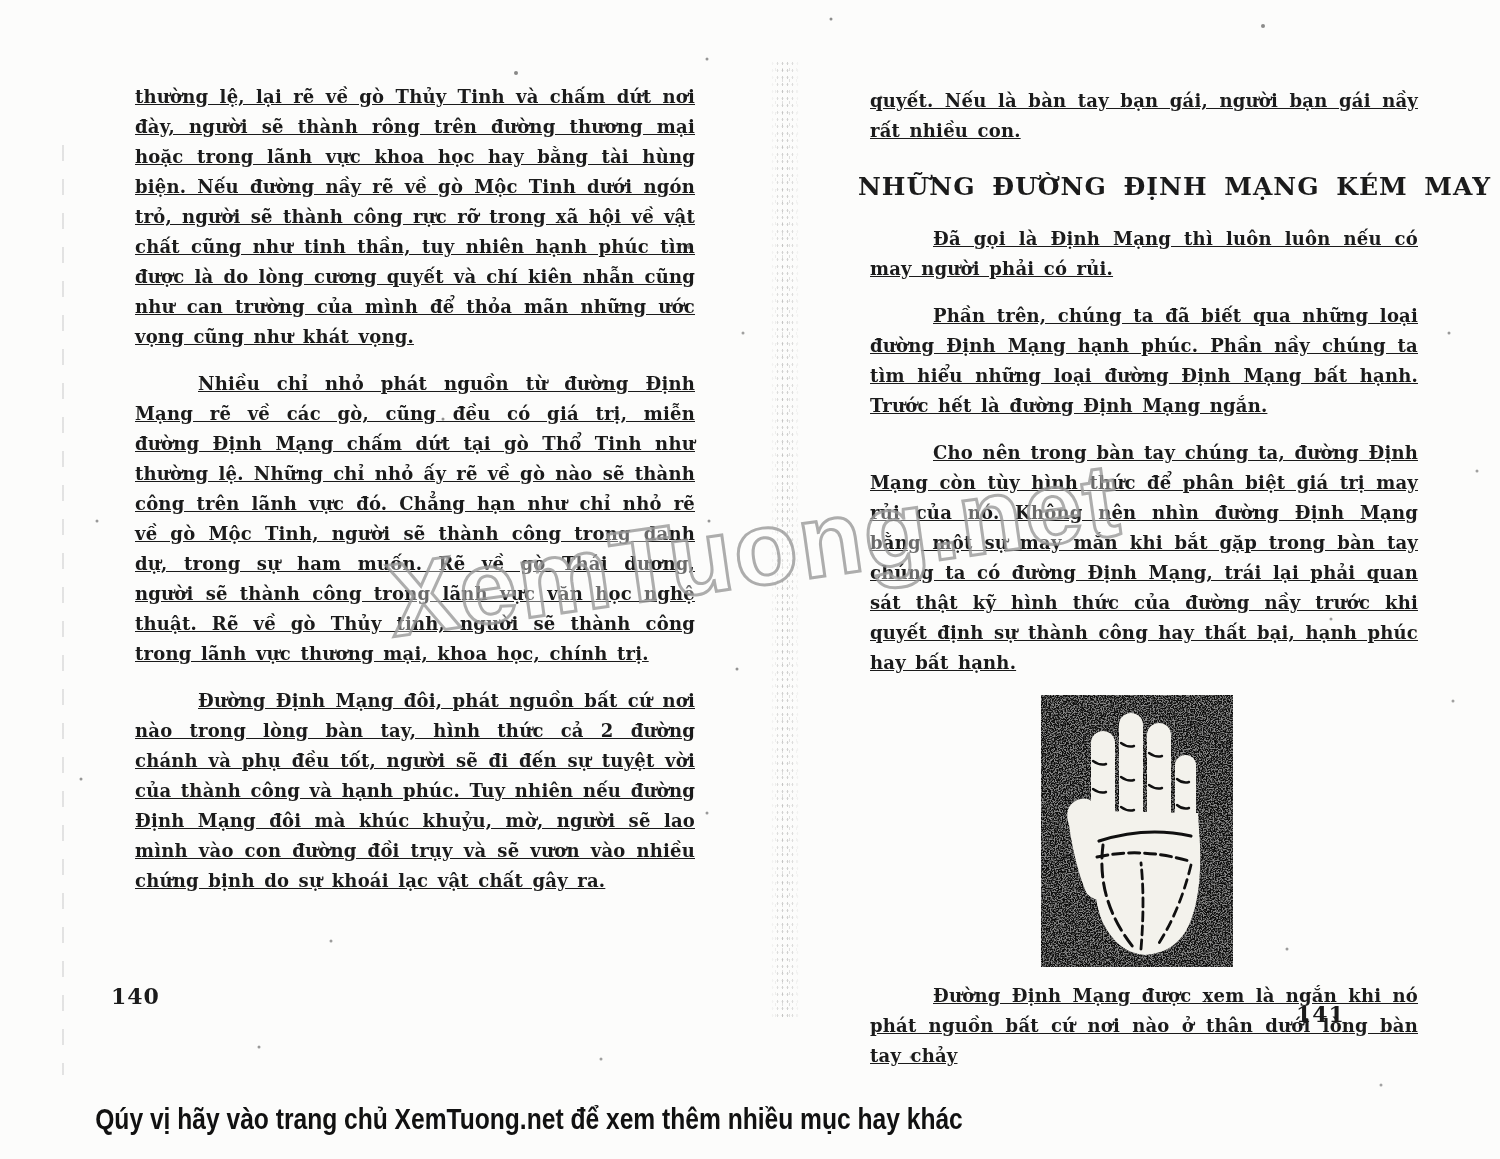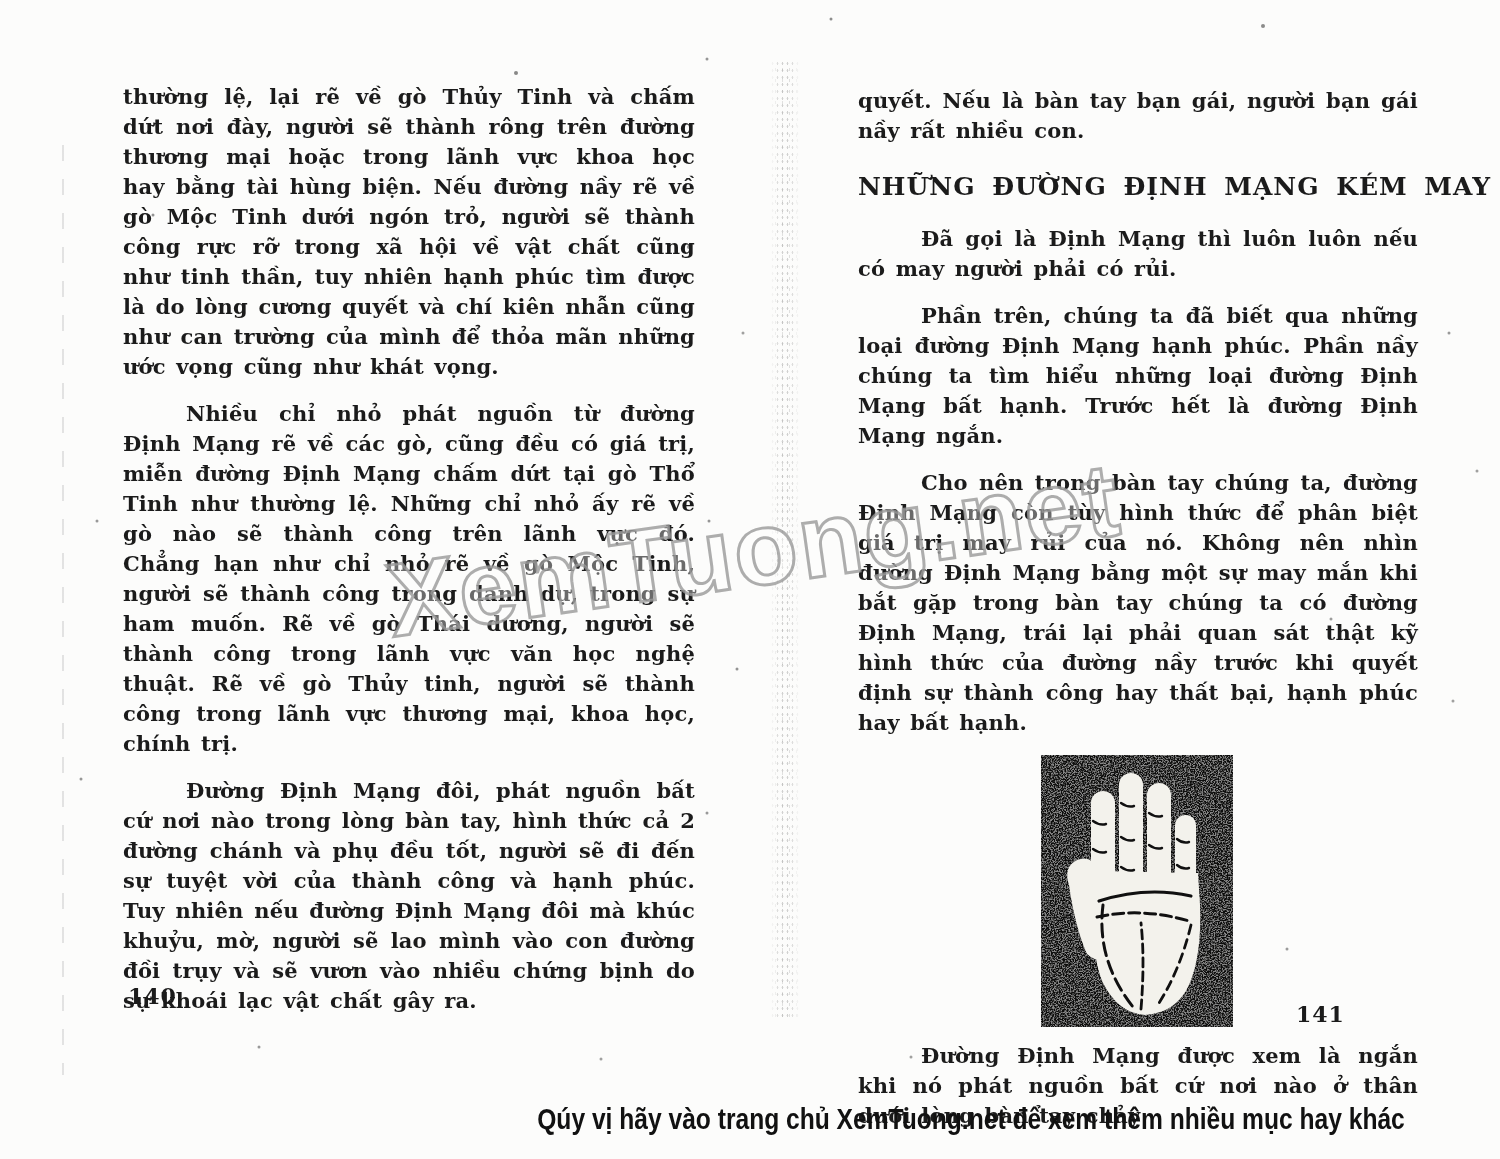--- a/index.html
+++ b/index.html
@@ -36,54 +36,54 @@
       688px 246px 0 1px #333, 742px 332px 0 .5px #555, 442px 418px 0 .5px #3c3c3c,
       708px 520px 0 .5px #444, 1448px 332px 0 .5px #4a4a4a, 1476px 470px 0 .5px #555,
       96px 520px 0 .5px #4a4a4a, 736px 668px 0 .5px #3f3f3f, 80px 778px 0 .5px #454545,
       706px 812px 0 .5px #4a4a4a, 1330px 618px 0 .5px #505050, 1452px 700px 0 .5px #555,
       258px 1046px 0 .5px #4a4a4a, 600px 1058px 0 .5px #555, 1286px 948px 0 .5px #4d4d4d,
       910px 1056px 0 .5px #555, 1380px 1084px 0 .5px #5a5a5a, 330px 940px 0 .5px #4e4e4e;
     opacity:.55;
   }
   .page{position:absolute;text-align:justify;}
   .page p{
-    margin:0 0 17px 0;
-    font-size:21px;line-height:30px;font-weight:bold;
-    word-spacing:3px;letter-spacing:.2px;text-indent:63px;
+    margin:0 0 17px 12px;
+    font-size:18px;line-height:30px;font-weight:bold;
+    word-spacing:3px;letter-spacing:.2px;text-indent:63px;text-decoration:underline;
   }
   .page p.no-indent{text-indent:0;}
   .page-left{left:123px;top:82px;width:572px;}
   .page-right{left:858px;top:86px;width:560px;}
   .section-heading{
     margin:24px 0 20px 0;
     font-size:25px;line-height:34px;font-weight:bold;
     letter-spacing:1px;word-spacing:7px;white-space:nowrap;
     text-align:left;text-indent:0;
   }
   .page-number{
     position:absolute;font-size:22px;font-weight:bold;letter-spacing:1px;
   }
-  .pn-left{left:128px;top:983px;}
+  .pn-left{left:111px;top:983px;}
   .pn-right{left:1296px;top:1001px;}
   .palm-figure{
     margin:10px 0 14px 183px;width:192px;height:272px;
   }
   .palm-figure svg{display:block;}
   .watermark{
     position:absolute;left:388px;top:542px;z-index:30;
     font-family:"Liberation Sans", sans-serif;font-weight:bold;
     font-size:104px;letter-spacing:2px;white-space:nowrap;
     color:rgba(255,255,255,.35);
     -webkit-text-stroke:3px rgba(152,152,152,.8);
     transform:rotate(-8deg);transform-origin:left center;
     pointer-events:none;
   }
   .footer{
     position:absolute;left:0;right:0;top:1102px;height:50px;
-    text-align:right;
+    text-align:left;
   }
   .footer span{
     display:inline-block;
     font-family:"Liberation Sans", sans-serif;font-weight:bold;
     font-size:30px;color:#111;
     transform:scaleX(.82);transform-origin:center;
     white-space:nowrap;
   }
 </style>
 </head>

